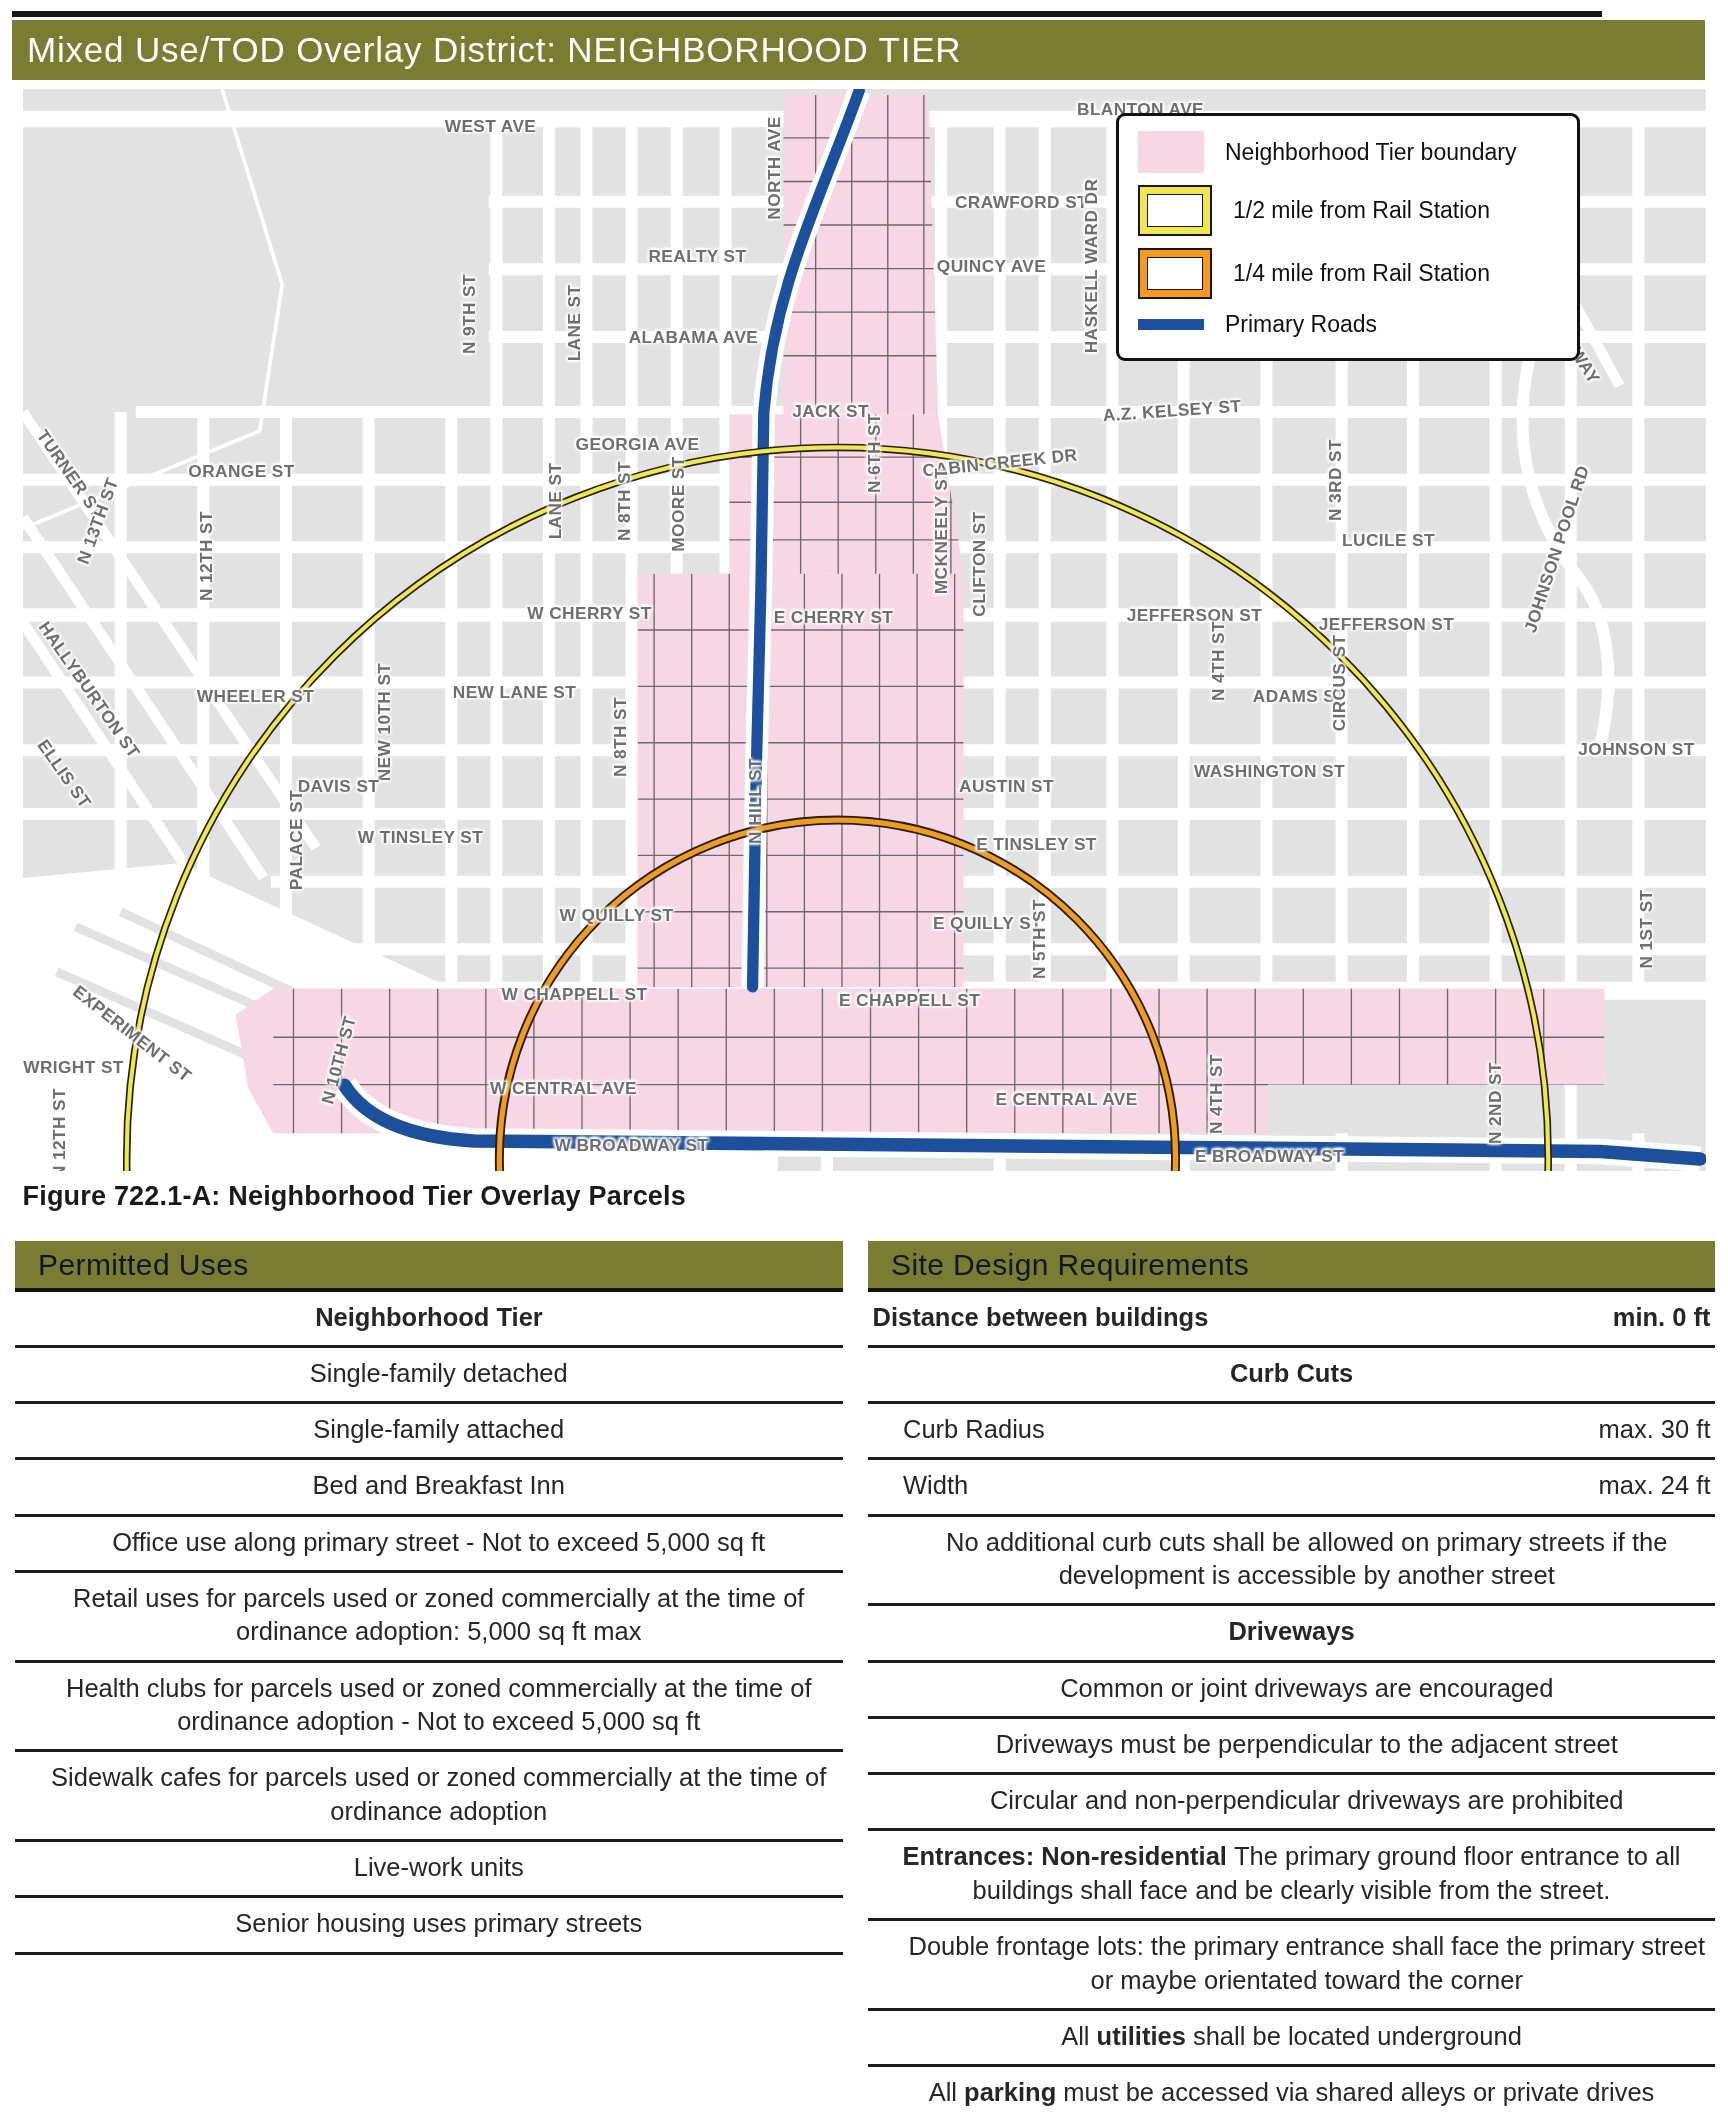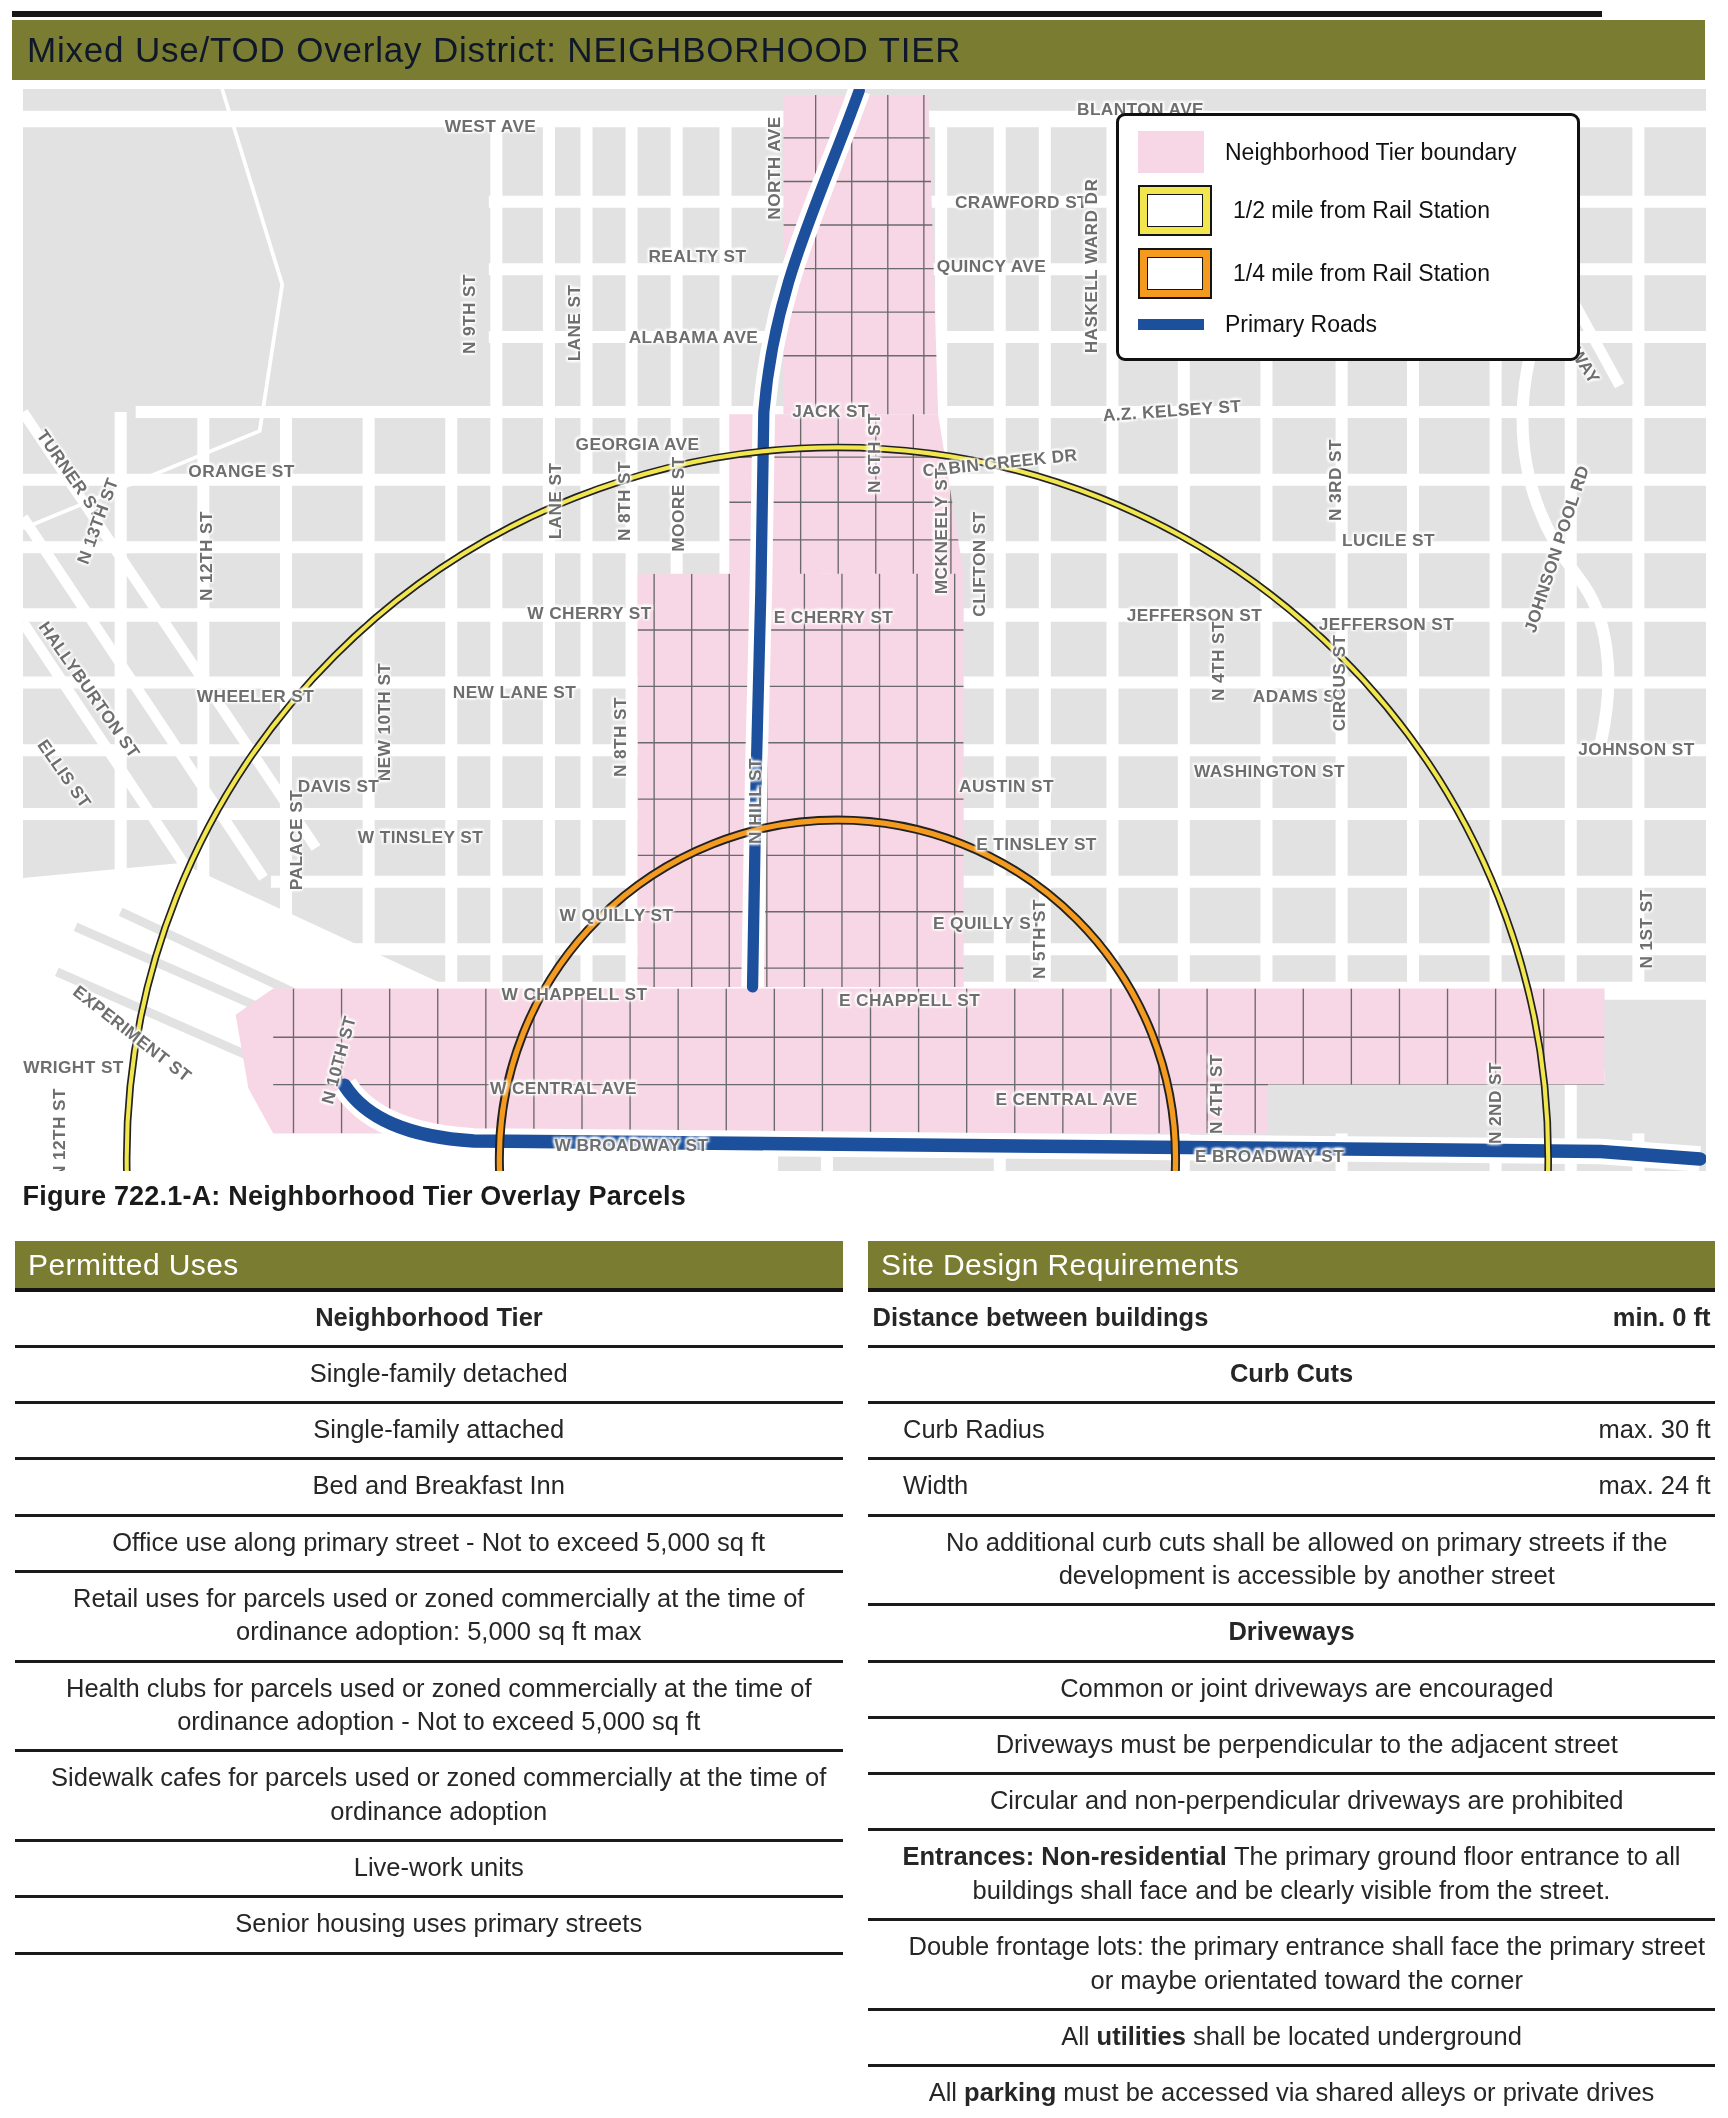--- a/index.html
+++ b/index.html
@@ -1,18 +1,18 @@
 <!DOCTYPE html>
 <html style="--olive: #7A7C31; --tier-pink: #F7D7E5; --parcel-gray: #E2E2E2; --half-yellow: #F2E64F; --quarter-orange: #F49A1E; --road-blue: #1C4F9C; --label-gray: #6E6E6E; --rule-black: #1B1B1B;font-size:12px"><head>
 <meta charset="utf-8">
 <style>
   html,body{margin:0;padding:0;background:#fff;}
   body{width:1729px;height:2119px;position:relative;font-family:"Liberation Sans",sans-serif;color:#262626;}
   .black-rule{position:absolute;left:12px;top:10.5px;width:1590px;height:6.8px;background:#171717;}
-  .title-bar{position:absolute;left:12px;top:20px;width:1693px;height:60px;background:var(--olive);color:#0f172a;
+  .title-bar{position:absolute;left:12px;top:20px;width:1693px;height:60px;background:var(--olive);color:#ffffff;
              display:flex;align-items:center;padding-left:15px;box-sizing:border-box;font-size:35px;letter-spacing:0.8px;}
   
   .map{position:absolute;left:22.5px;top:89px;width:1683px;height:1082px;overflow:hidden;background:#fff;}
   .map svg{position:absolute;left:0;top:0;}
   .street-label{position:absolute;z-index:5;white-space:nowrap;font-weight:bold;font-size:17.3px;color:var(--label-gray);
     letter-spacing:0.4px;text-shadow:-1.5px -1.5px 2.3px #fff,1.5px -1.5px 2.3px #fff,-1.5px 1.5px 2.3px #fff,1.5px 1.5px 2.3px #fff,0 0 4.5px #fff;}
   .legend{position:absolute;z-index:10;left:1093px;top:24px;width:464px;box-sizing:border-box;background:#fff;
           border:3px solid #111;border-radius:9px;padding:15px 19.5px 7.5px 19.5px;}
   .legend-row{display:flex;align-items:center;gap:21px;margin-bottom:12px;}
   .legend-label{font-size:23px;color:#111;}
@@ -22,22 +22,22 @@
   .ring{width:100%;height:100%;box-sizing:border-box;border:7.5px solid var(--half-yellow);}
   .orange-outline .ring{border-color:var(--quarter-orange);}
   .ring-inner{width:100%;height:100%;box-sizing:border-box;border:1.5px solid #151515;background:#fff;}
   .swatch.blue-line{width:66px;height:10.5px;background:var(--road-blue);}
   
   .caption{position:absolute;left:22.5px;top:1181px;font-size:27px;font-weight:bold;color:#1a1a1a;letter-spacing:0.2px;}
   
   .panel{position:absolute;top:1241px;box-sizing:border-box;}
   .panel.left{left:15px;width:828px;}
   .panel.right{left:868px;width:847px;}
-  .panel-header{height:47px;background:var(--olive);color:#ffffff;font-size:30px;display:flex;align-items:center;
-                padding-left:13px;border-bottom:4.5px solid #141414;letter-spacing:0.4px;}
+  .panel-header{height:47px;background:var(--olive);color:#0f172a;font-size:30px;display:flex;align-items:center;
+                padding-left:23px;border-bottom:4.5px solid #141414;letter-spacing:0.4px;}
   .row{font-size:25.5px;line-height:1.32;padding:9px 4.5px 10.5px 4.5px;border-bottom:3px solid var(--rule-black);text-align:center;}
   .row.heading{font-weight:bold;}
   .row.indent{padding-left:24px;}
   .panel.right .row.indent{padding-left:35px;}
   .row.kv{display:flex;justify-content:space-between;align-items:baseline;gap:31px;}
   .row.kv .v{white-space:nowrap;}
   .row.kv.bold{font-weight:bold;}
 </style>
 </head>
 <body>

